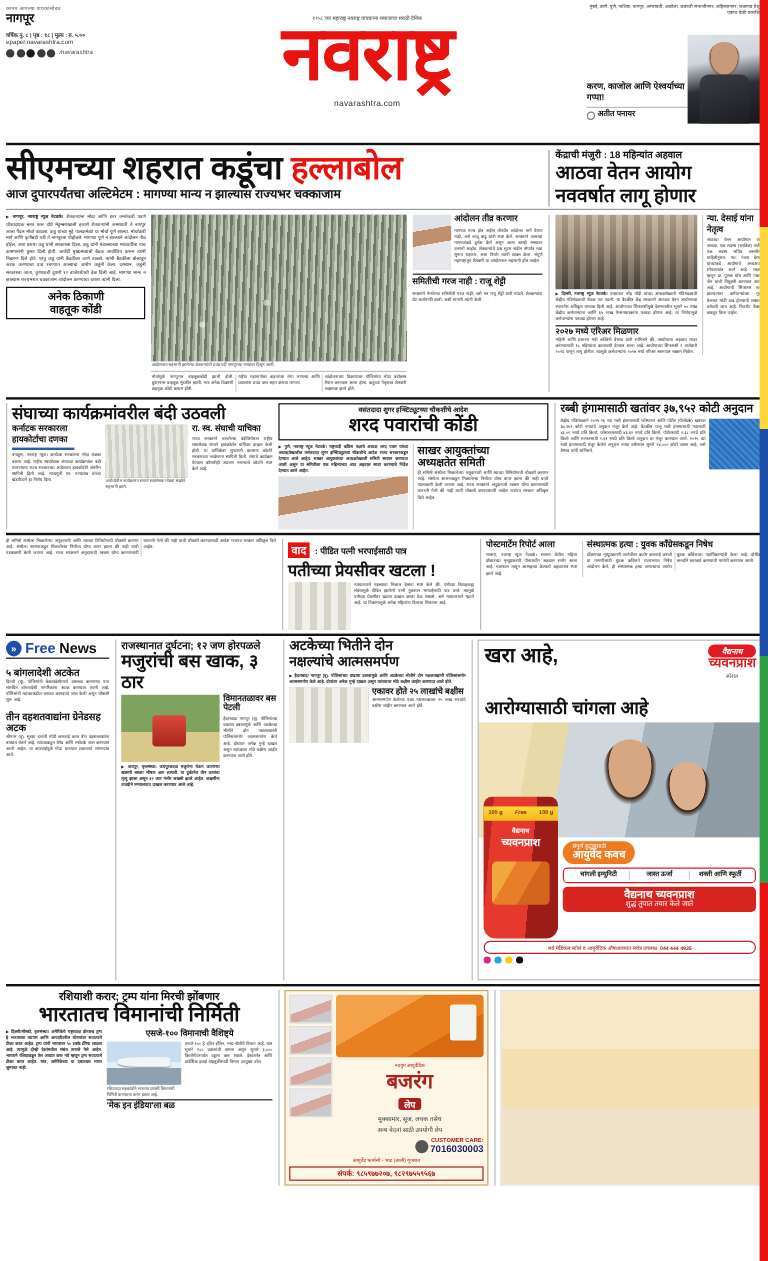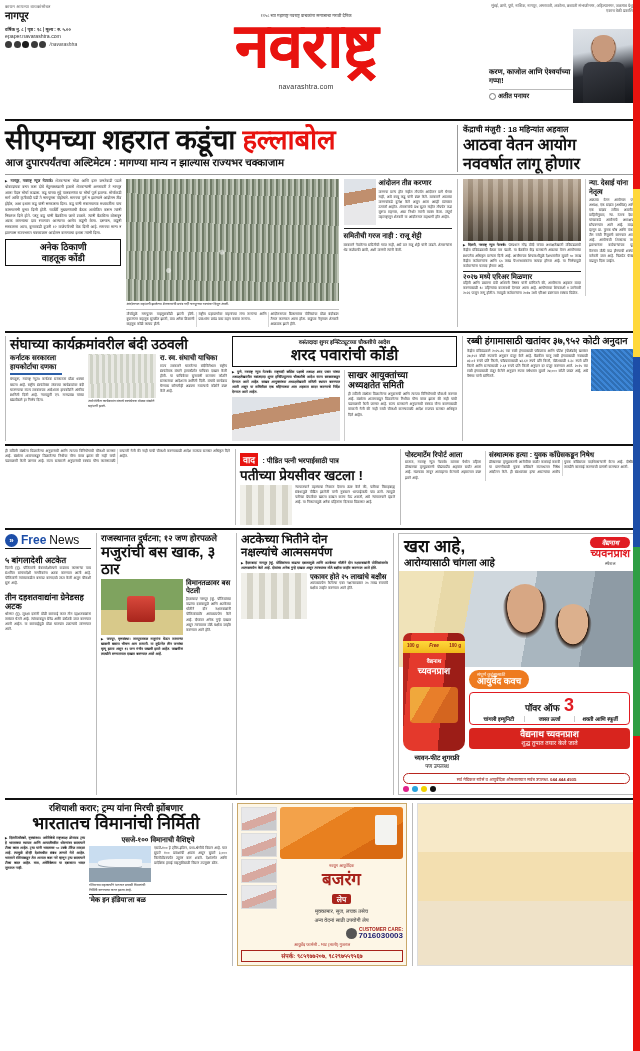--- a/index.html
+++ b/index.html
@@ -145,27 +145,27 @@
   .cols3 { column-count:3; column-gap:4px; column-rule:1px solid #d5d5d5; }
 
   .hr-b { height:1px; background:#222; margin:3px 0; }
   .hr-g { height:1px; background:#c0c0c0; margin:2px 0; }
 
   
   .shortnews-hd { display:flex; align-items:center; gap:3px; border-bottom:1.5px solid #111; padding-bottom:1px; }
   .sn-ico { width:13px; height:13px; border-radius:50%; background:#1d4ea8; color:#fff;
             font-size:8px; display:flex; align-items:center; justify-content:center; font-weight:bold; }
   .sn-t1 { font-size:12px; font-weight:bold; color:#1d4ea8; }
-  .sn-t2 { font-size:12px; font-weight:normal; color:#111; }
+  .sn-t2 { font-size:12px; font-weight:bold; color:#111; }
   .sn-item-h { font-size:8.2px; font-weight:bold; margin-top:7px; line-height:1.15; }
 
   
   .ad-baidya { border:1px solid #bbb; position:relative; overflow:hidden; background:#fff; }
   .ad-head { font-size:17px; font-weight:bold; line-height:1.1; padding:4px 5px 0; }
-  .ad-sub  { font-size:10px; font-weight:bold; line-height:1.1; padding:0 5px 3px; }
+  .ad-sub  { font-size:15px; font-weight:bold; line-height:1.1; padding:0 5px 3px;margin-top:26px; }
   .brand-logo { position:absolute; right:4px; top:3px; text-align:center; }
   .brand-top { background:#e01b22; color:#fff; font-size:6.5px; font-weight:bold;
                padding:1px 6px; border-radius:7px; font-style:italic; }
   .brand-mid { color:#e01b22; font-size:11px; font-weight:bold; line-height:1.05; margin-top:0px; }
   .brand-sm  { font-size:4.5px; color:#444; }
   .ad-photo {
     height:96px; position:relative; overflow:hidden;
     background:linear-gradient(100deg,#f0e3b9 0 18%, #e8d9a8 18% 30%, #cfd7dd 30% 55%, #a9b6bf 55% 78%, #8e9ba5 78% 100%);
   }
   .ad-photo .face1 { position:absolute; left:44%; top:14%; width:46px; height:56px;
@@ -495,24 +495,20 @@
             <div class="jar-brand">वैद्यनाथ</div>
             <div class="jar-name">च्यवनप्राश</div>
             <div class="jar-fam"></div>
           </div>
           <div style="margin-left:66px;">
             <div class="pill-orange">
               <span class="t1">संपूर्ण कुटुंबासाठी</span>
               <span class="t2">आयुर्वेद कवच</span>
             </div>
             <div class="power3" style="margin-top:3px;">
-              <div>
-                <span class="p3t">पॉवर ऑफ</span>
-                <span class="p3n">3</span>
-              </div>
               <div class="p3cols">
                 <div>चांगली इम्युनिटी</div>
                 <div>जास्त ऊर्जा</div>
                 <div>शक्ती आणि स्फूर्ती</div>
               </div>
             </div>
             <div class="red-band" style="margin-top:3px;">
               <div class="r1">वैद्यनाथ च्यवनप्राश</div>
               <div class="r2">शुद्ध तुपात तयार केले जाते</div>
             </div>

